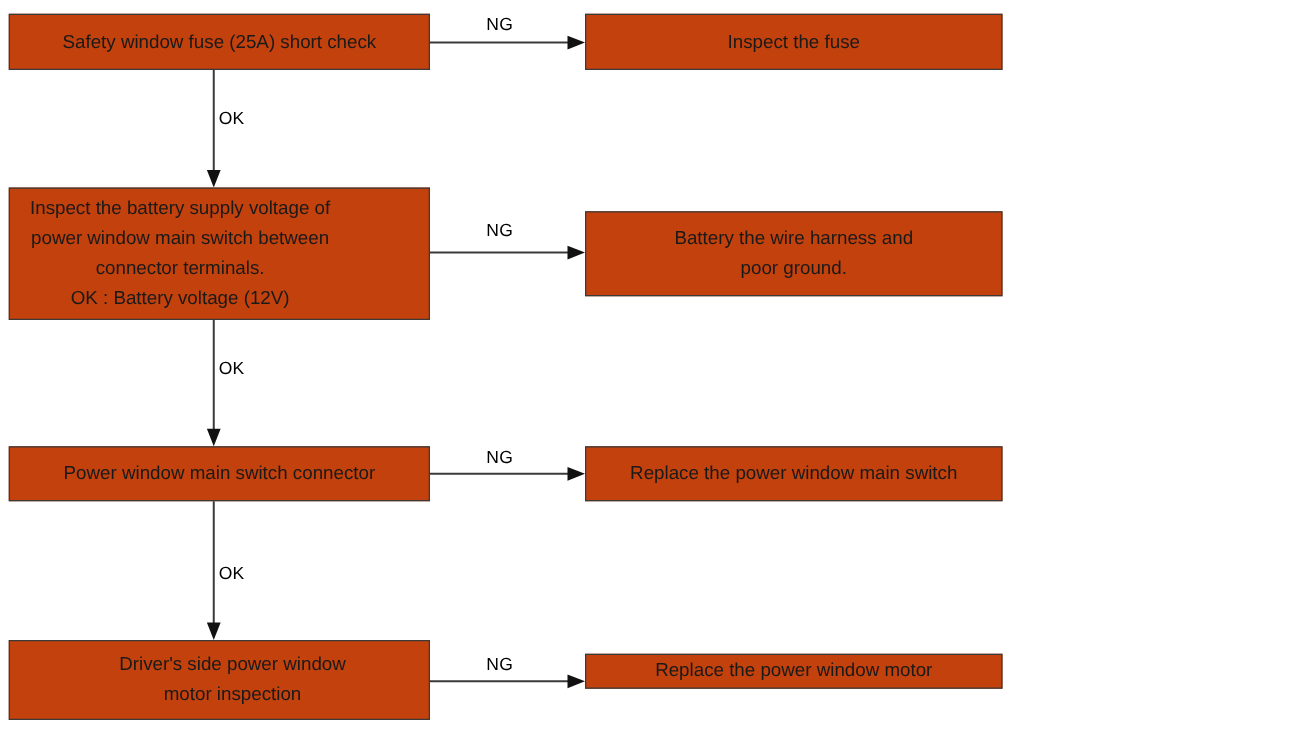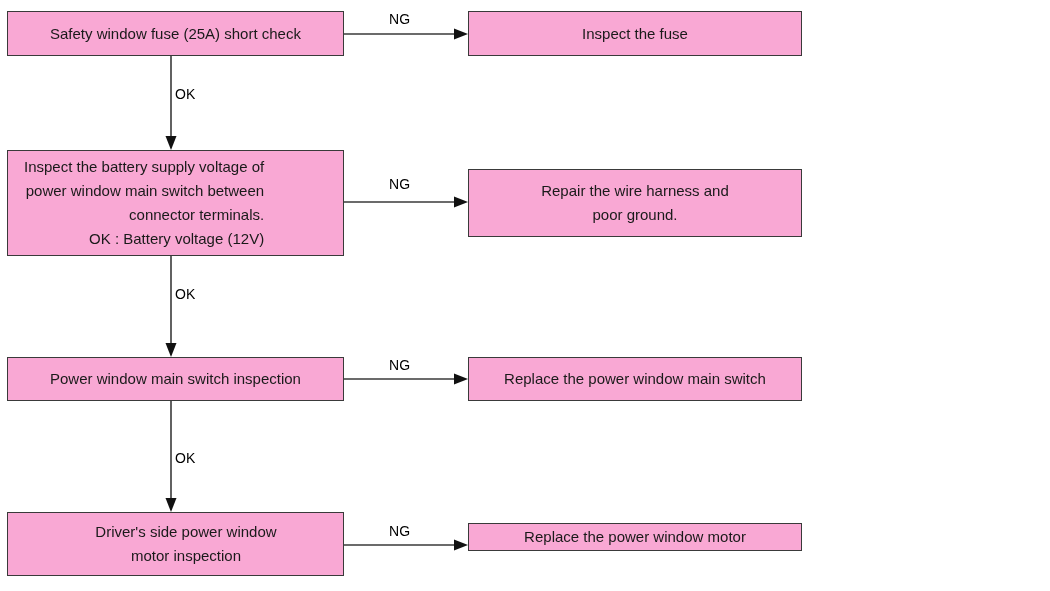--- a/index.html
+++ b/index.html
@@ -21,35 +21,35 @@
     left: 0;
     top: 0;
     width: 1050px;
     height: 591px;
   }
 
   .node-box {
     position: absolute;
     box-sizing: border-box;
     border: 1.5px solid #3a3a3a;
-    background: #f9a8d4;
+    background: #c2410c;
     display: flex;
     align-items: center;
     font-size: 15px;
     line-height: 24px;
     color: #1a1a1a;
     white-space: pre-line;
   }
   .node-box.center-text {
     justify-content: center;
     text-align: center;
   }
   .node-box.left-text {
     justify-content: flex-start;
-    text-align: right;
+    text-align: center;
     padding-left: 16px;
   }
 
   
   #node-step-1 { left: 7px;  top: 11px;  width: 337px; height: 45px; }
   #node-step-2 { left: 7px;  top: 150px; width: 337px; height: 106px; }
   #node-step-3 { left: 7px;  top: 357px; width: 337px; height: 44px; }
   #node-step-4 { left: 7px;  top: 512px; width: 337px; height: 64px; padding-left: 21px; }
 
   
@@ -140,28 +140,28 @@
     </g>
   </svg>
 
   <div class="node-box center-text" id="node-step-1">Safety window fuse (25A) short check</div>
 
   <div class="node-box left-text" id="node-step-2">Inspect the battery supply voltage of
 power window main switch between
 connector terminals.
 OK : Battery voltage (12V)</div>
 
-  <div class="node-box center-text" id="node-step-3">Power window main switch inspection</div>
+  <div class="node-box center-text" id="node-step-3">Power window main switch connector</div>
 
   <div class="node-box center-text" id="node-step-4">Driver's side power window
 motor  inspection</div>
 
   <div class="node-box center-text" id="node-action-1">Inspect the fuse</div>
 
-  <div class="node-box center-text" id="node-action-2">Repair the wire harness and
+  <div class="node-box center-text" id="node-action-2">Battery the wire harness and
 poor ground.</div>
 
   <div class="node-box center-text" id="node-action-3">Replace the power window main switch</div>
 
   <div class="node-box center-text" id="node-action-4">Replace the power window motor</div>
 
   <div class="edge-label ok-label" id="label-ok-1">OK</div>
   <div class="edge-label ok-label" id="label-ok-2">OK</div>
   <div class="edge-label ok-label" id="label-ok-3">OK</div>
 

